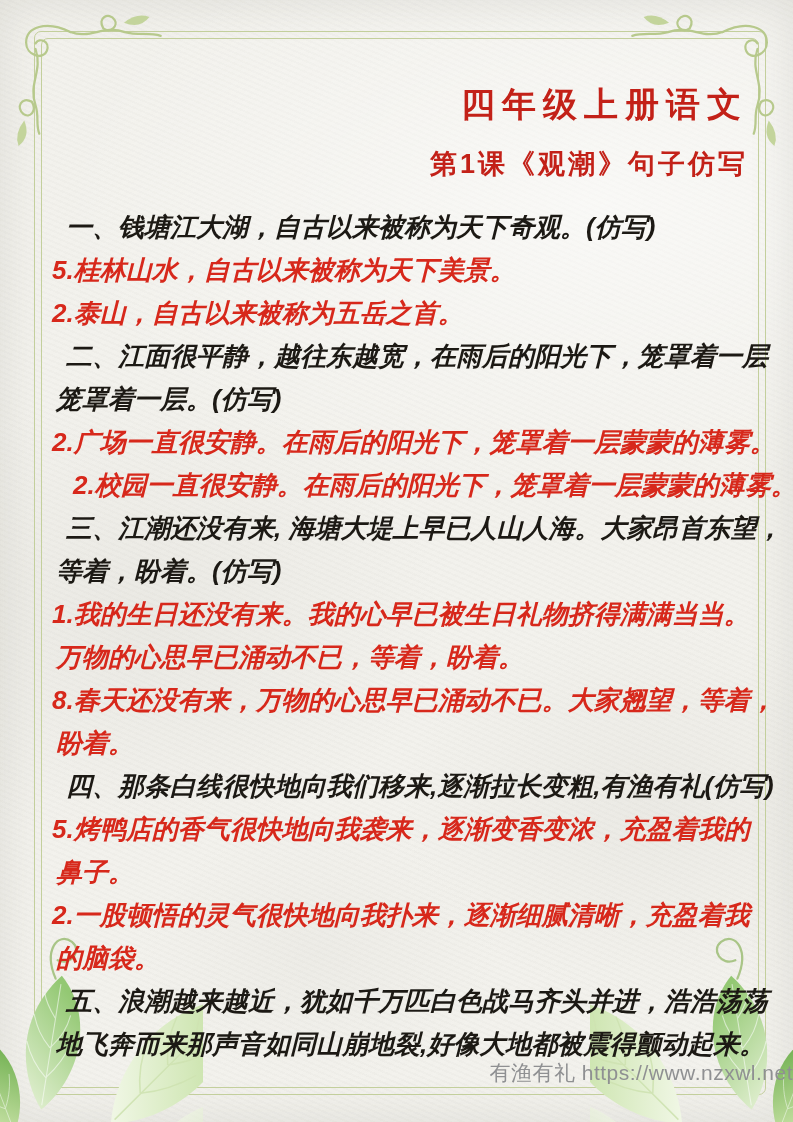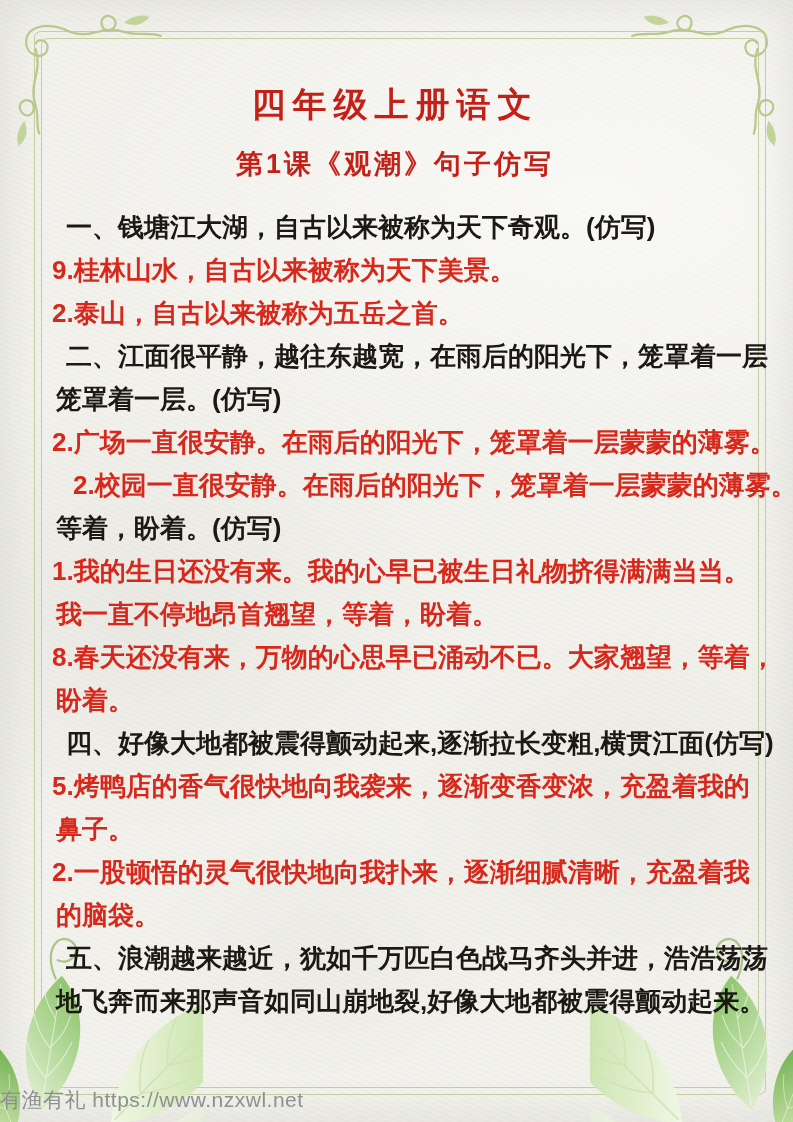--- a/index.html
+++ b/index.html
@@ -26,32 +26,32 @@
   }
   .frame{position:absolute;border:1.6px solid var(--green);border-radius:7px;pointer-events:none;}
   .frame.outer{left:34px;top:31px;width:730px;height:1062px;}
   .frame.inner{left:41px;top:38px;width:716px;height:1048px;}
   .corner-flourish{position:absolute;width:160px;height:142px;top:10px;}
   .corner-flourish.tl{left:12px;}
   .corner-flourish.tr{right:12px;transform:scaleX(-1);}
   .leaves{position:absolute;width:215px;height:225px;bottom:-8px;z-index:2;}
   .leaves.bl{left:-12px;}
   .leaves.br{right:-12px;transform:scaleX(-1);}
-  .titles{position:absolute;left:42px;width:706px;text-align:center;z-index:3;}
+  .titles{position:absolute;left:42px;width:706px;text-align:right;z-index:3;}
   .title-1{top:82px;font-size:34px;font-weight:bold;color:var(--title-red);letter-spacing:7px;}
   .title-2{top:146px;font-size:27px;font-weight:bold;color:var(--title-red);letter-spacing:3px;}
   .body-lines{position:absolute;left:42px;top:206px;width:712px;z-index:3;}
-  .line{font-size:26px;font-weight:bold;line-height:43px;white-space:nowrap;}
+  .line{font-size:26px;font-weight:bold;line-height:43px;white-space:nowrap;font-style:italic;}
   .line.black{color:var(--black);}
   .line.red{color:var(--red);}
   .ind0{padding-left:10px;}
   .ind1{padding-left:24px;}
   .ind2{padding-left:14px;}
   .ind3{padding-left:31px;}
-  .footer{position:absolute;left:0;width:793px;top:1086px;text-align:left;
+  .footer{position:absolute;left:0;width:793px;top:1059px;text-align:right;
     font-size:21px;color:var(--gray);z-index:3;letter-spacing:.5px;}
 </style>
 </head>
 <body>
 
 <div class="frame outer"></div>
 <div class="frame inner"></div>
 
 <svg class="corner-flourish tl" viewBox="0 0 170 150">
   <g stroke="#b7c98c" stroke-width="2.4" fill="none" stroke-linecap="round">
@@ -140,32 +140,33 @@
       </g>
     <use href="#leaf" transform="translate(178,252) rotate(96) scale(1.0)" fill="url(#gDark)" opacity="0.85"></use>
   </g>
 </svg>
 
 <div class="titles title-1" style="position:absolute;">四年级上册语文</div>
 <div class="titles title-2" style="position:absolute;">第1课《观潮》句子仿写</div>
 
 <div class="body-lines">
     <div class="line black ind1">一、钱塘江大湖，自古以来被称为天下奇观。(仿写)</div>
-    <div class="line red ind0">9.桂林山水，自古以来被称为天下美景。</div>
+    <div class="line red ind0">5.桂林山水，自古以来被称为天下美景。</div>
     <div class="line red ind0">2.泰山，自古以来被称为五岳之首。</div>
     <div class="line black ind1">二、江面很平静，越往东越宽，在雨后的阳光下，笼罩着一层</div>
     <div class="line black ind2">笼罩着一层。(仿写)</div>
     <div class="line red ind0">2.广场一直很安静。在雨后的阳光下，笼罩着一层蒙蒙的薄雾。</div>
     <div class="line red ind3">2.校园一直很安静。在雨后的阳光下，笼罩着一层蒙蒙的薄雾。</div>
+    <div class="line black ind1">三、江潮还没有来, 海塘大堤上早已人山人海。大家昂首东望，</div>
     <div class="line black ind2">等着，盼着。(仿写)</div>
     <div class="line red ind0">1.我的生日还没有来。我的心早已被生日礼物挤得满满当当。</div>
-    <div class="line red ind2">我一直不停地昂首翘望，等着，盼着。</div>
+    <div class="line red ind2">万物的心思早已涌动不已，等着，盼着。</div>
     <div class="line red ind0">8.春天还没有来，万物的心思早已涌动不已。大家翘望，等着，</div>
     <div class="line red ind2">盼着。</div>
-    <div class="line black ind1">四、好像大地都被震得颤动起来,逐渐拉长变粗,横贯江面(仿写)</div>
+    <div class="line black ind1">四、那条白线很快地向我们移来,逐渐拉长变粗,有渔有礼(仿写)</div>
     <div class="line red ind0">5.烤鸭店的香气很快地向我袭来，逐渐变香变浓，充盈着我的</div>
     <div class="line red ind2">鼻子。</div>
     <div class="line red ind0">2.一股顿悟的灵气很快地向我扑来，逐渐细腻清晰，充盈着我</div>
     <div class="line red ind2">的脑袋。</div>
     <div class="line black ind1">五、浪潮越来越近，犹如千万匹白色战马齐头并进，浩浩荡荡</div>
     <div class="line black ind2">地飞奔而来那声音如同山崩地裂,好像大地都被震得颤动起来。</div>
   </div>
 
 <div class="footer">有渔有礼 https://www.nzxwl.net</div>
 

